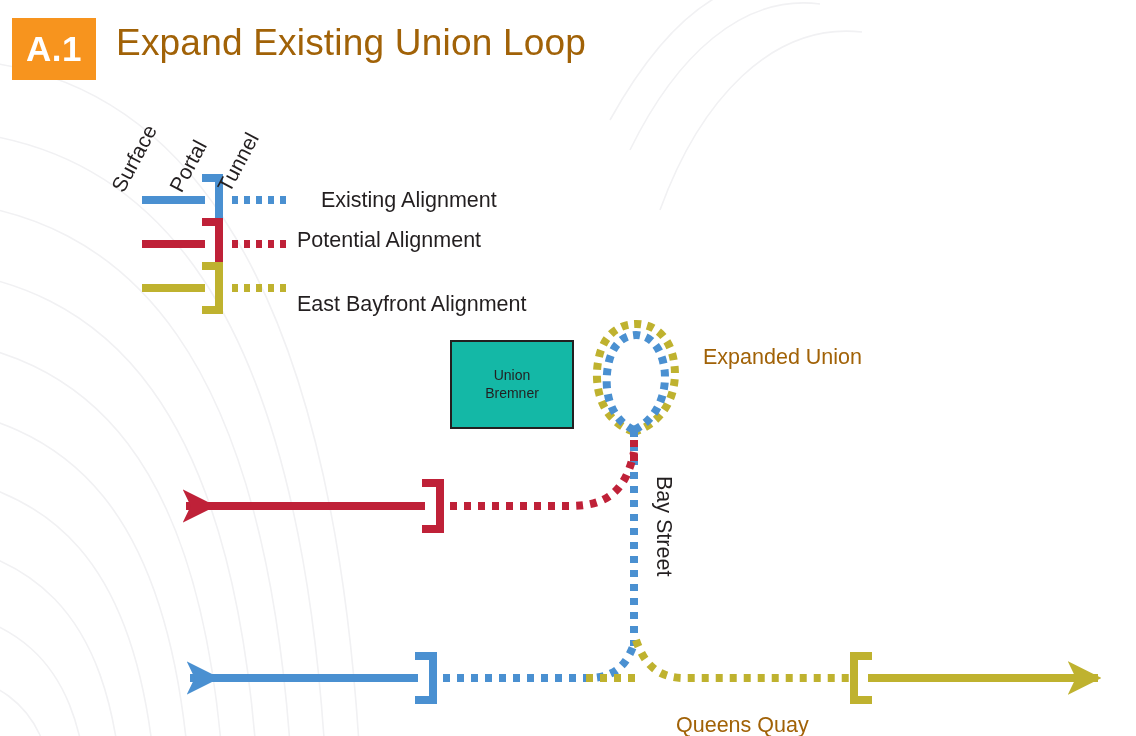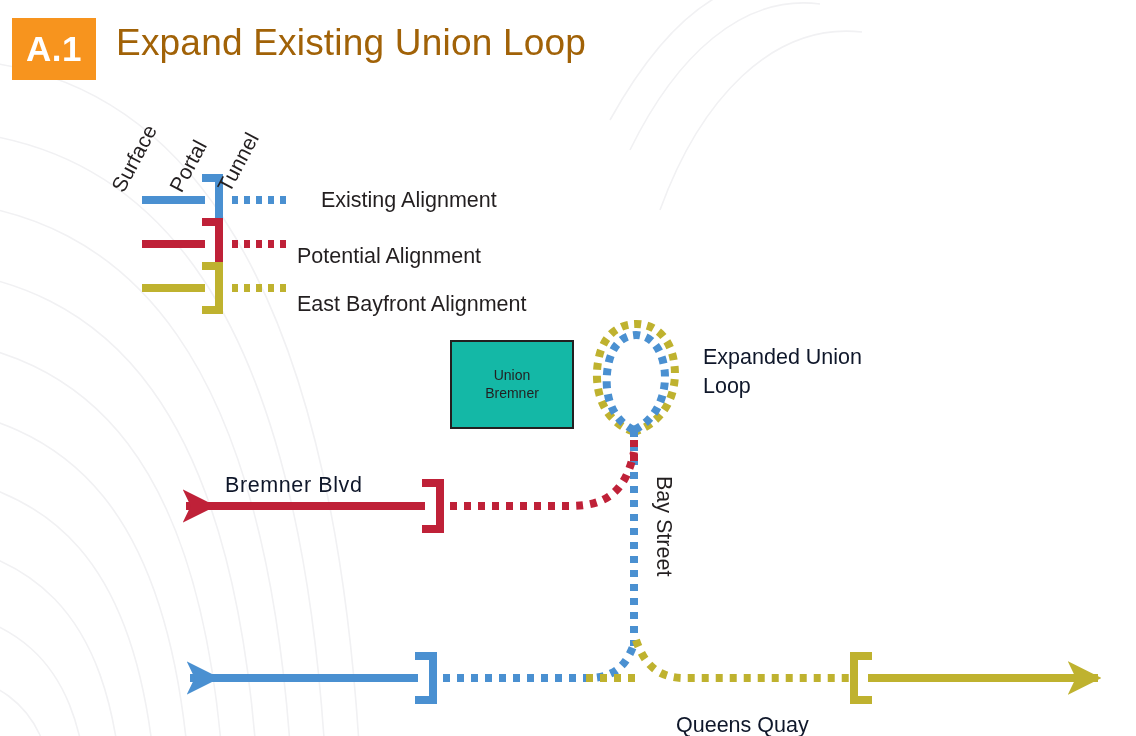--- a/index.html
+++ b/index.html
@@ -20,21 +20,21 @@
   .title{position:absolute;left:116px;top:22px;font-size:37px;color:#a16207;
          letter-spacing:.2px;white-space:nowrap;}
 
   
   .legend{position:absolute;left:0;top:0;z-index:5;}
   .rot-lbl{position:absolute;font-size:21px;color:#231f20;white-space:nowrap;
            transform-origin:left bottom;}
   .legend-text{position:absolute;font-size:21.5px;color:#231f20;white-space:nowrap;}
 
   
-  .map-lbl{position:absolute;font-size:21.5px;color:#0f172a;white-space:nowrap;z-index:6;}
+  .map-lbl{position:absolute;font-size:21.5px;color:#a16207;white-space:nowrap;z-index:6;}
   .map-lbl.two{line-height:1.35;}
   .vert-lbl{position:absolute;font-size:21.5px;color:#231f20;white-space:nowrap;
             transform:rotate(90deg);transform-origin:left top;z-index:6;}
 
   .station-box{position:absolute;left:450px;top:340px;width:120px;height:85px;
                border:2.5px solid #231f20;background:#14b8a6;z-index:6;
                display:flex;flex-direction:column;align-items:center;justify-content:center;
                font-size:14px;line-height:1.28;color:#231f20;}
 
   svg{position:absolute;left:0;top:0;width:1136px;height:736px;z-index:3;}
@@ -69,21 +69,21 @@
     </div>
     <div class="title">Expand Existing Union Loop</div>
   </div>
 
   <div class="legend">
     <div class="rot-lbl" style="left:128px;top:172px;transform:rotate(-62deg);">Surface</div>
     <div class="rot-lbl" style="left:186px;top:172px;transform:rotate(-62deg);">Portal</div>
     <div class="rot-lbl" style="left:234px;top:172px;transform:rotate(-62deg);">Tunnel</div>
 
     <div class="legend-text" style="left:297px;top:188px;margin-left:24px;">Existing Alignment</div>
-    <div class="legend-text" style="left:297px;top:244px;">Potential Alignment</div>
+    <div class="legend-text" style="left:297px;top:228px;">Potential Alignment</div>
     <div class="legend-text" style="left:297px;top:276px;margin-top:16px;">East Bayfront Alignment</div>
   </div>
 
   <svg class="art" viewBox="0 0 1136 736" xmlns="http://www.w3.org/2000/svg" aria-hidden="true">
 
     <g>
       <line x1="142" y1="200" x2="205" y2="200" stroke="#4a90d1" stroke-width="8"></line>
       <path d="M 202 178 L 219 178 L 219 222 L 202 222" fill="none" stroke="#4a90d1" stroke-width="8" stroke-linecap="butt"></path>
       <line x1="232" y1="200" x2="288" y2="200" stroke="#4a90d1" stroke-width="8" stroke-dasharray="6 6" stroke-linecap="butt"></line>
     </g>
@@ -166,22 +166,20 @@
     </g>
   </svg>
 
   <div class="station-box">
     <div>Union</div>
     <div>Bremner</div>
   </div>
 
   <div class="map-lbl two" style="left:703px;top:343px;">
     <div>Expanded Union</div>
-    <div>Loop</div>
   </div>
 
-  <div class="map-lbl" style="left:225px;top:473px;letter-spacing:.6px;">Bremner Blvd</div>
 
   <div class="vert-lbl" style="left:676px;top:476px;">Bay Street</div>
 
   <div class="map-lbl" style="left:676px;top:694px;margin-top:19px;">Queens Quay</div>
 
 </div>
 
 </body></html>

